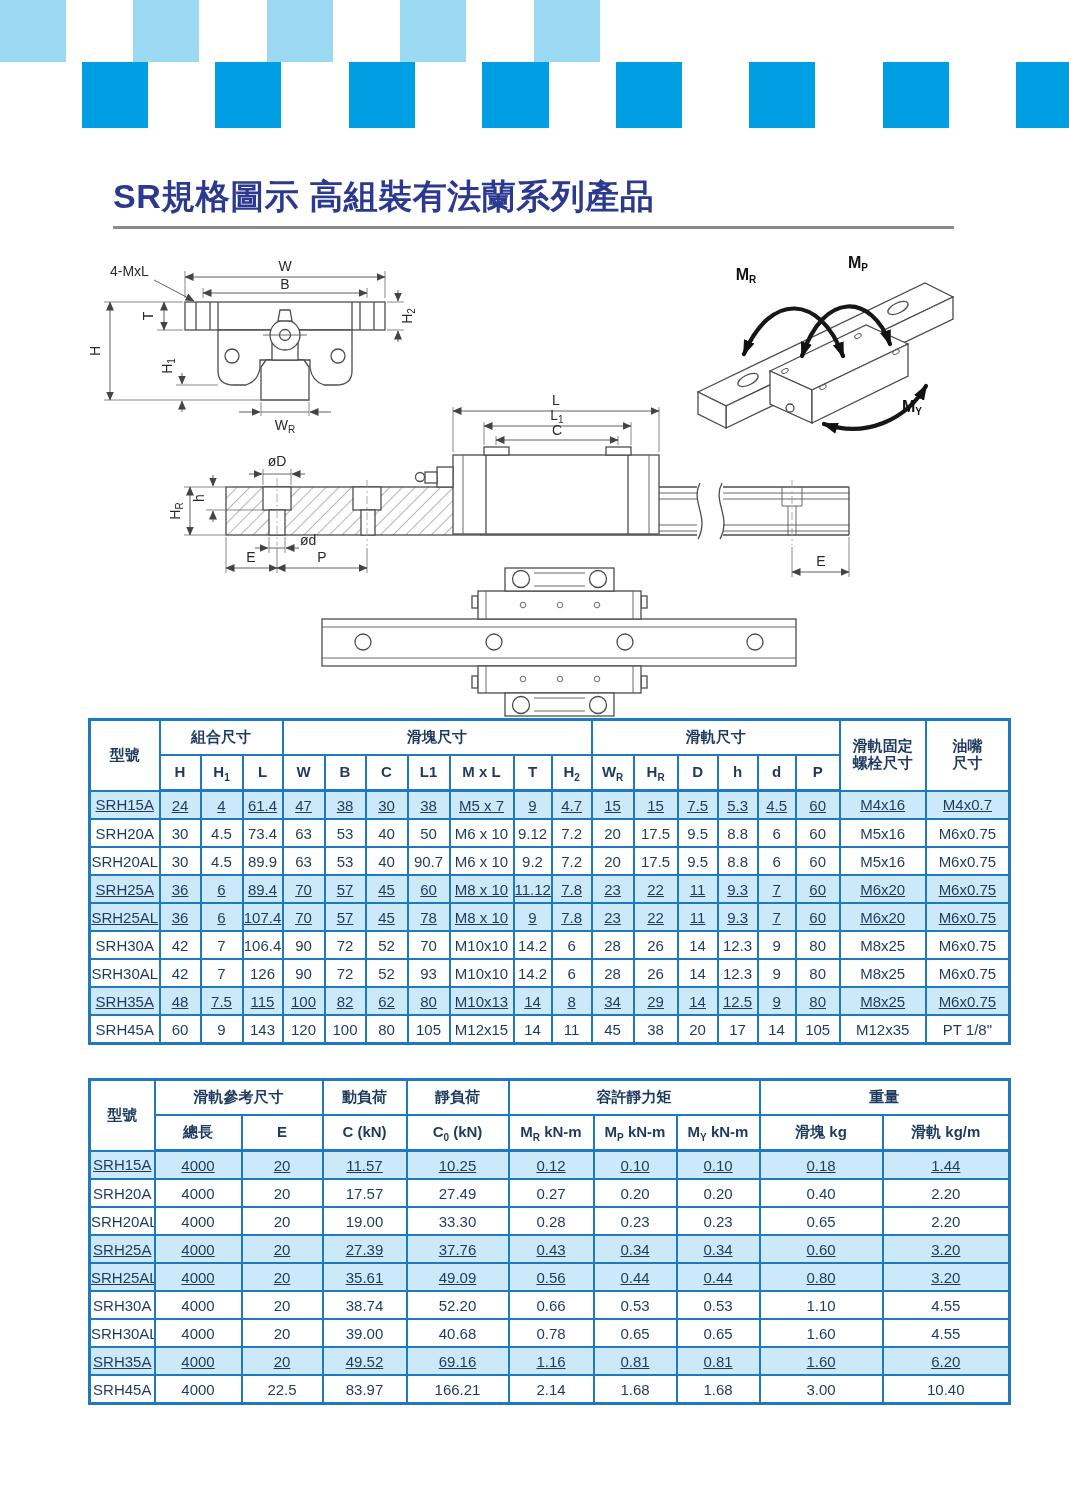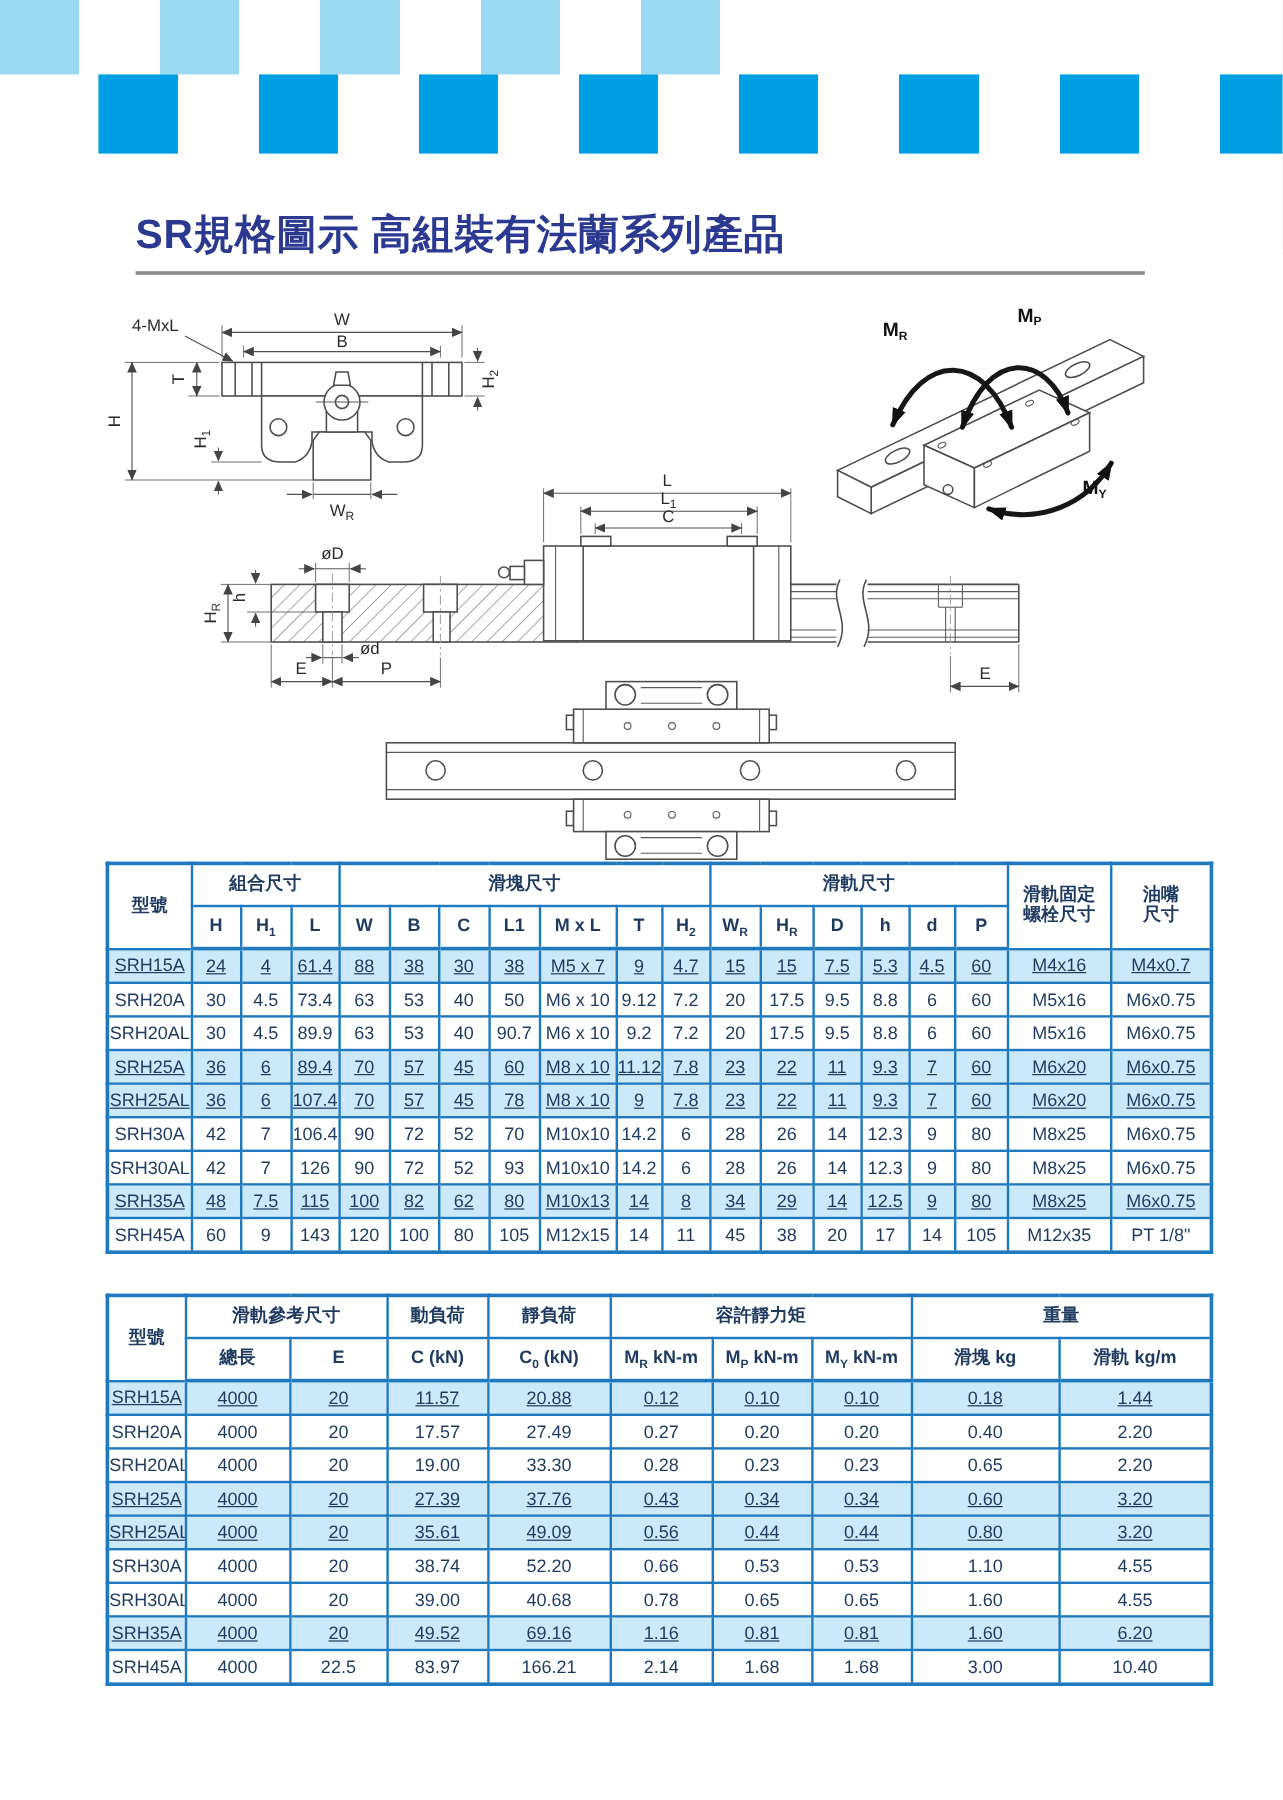--- a/index.html
+++ b/index.html
@@ -336,21 +336,21 @@
           <th>d</th>
           <th>P</th>
         </tr>
       </thead>
     <tbody>
         <tr class="alt">
           <td>SRH15A</td>
           <td>24</td>
           <td>4</td>
           <td>61.4</td>
-          <td>88</td>
+          <td>47</td>
           <td>38</td>
           <td>30</td>
           <td>38</td>
           <td>M5 x 7</td>
           <td>9</td>
           <td>4.7</td>
           <td>15</td>
           <td>15</td>
           <td>7.5</td>
           <td>5.3</td>
@@ -563,21 +563,21 @@
           <th>滑塊 kg</th>
           <th>滑軌 kg/m</th>
         </tr>
       </thead>
     <tbody>
         <tr class="alt">
           <td>SRH15A</td>
           <td>4000</td>
           <td>20</td>
           <td>11.57</td>
-          <td>20.88</td>
+          <td>10.25</td>
           <td>0.12</td>
           <td>0.10</td>
           <td>0.10</td>
           <td>0.18</td>
           <td>1.44</td>
         </tr>
         <tr>
           <td>SRH20A</td>
           <td>4000</td>
           <td>20</td>

